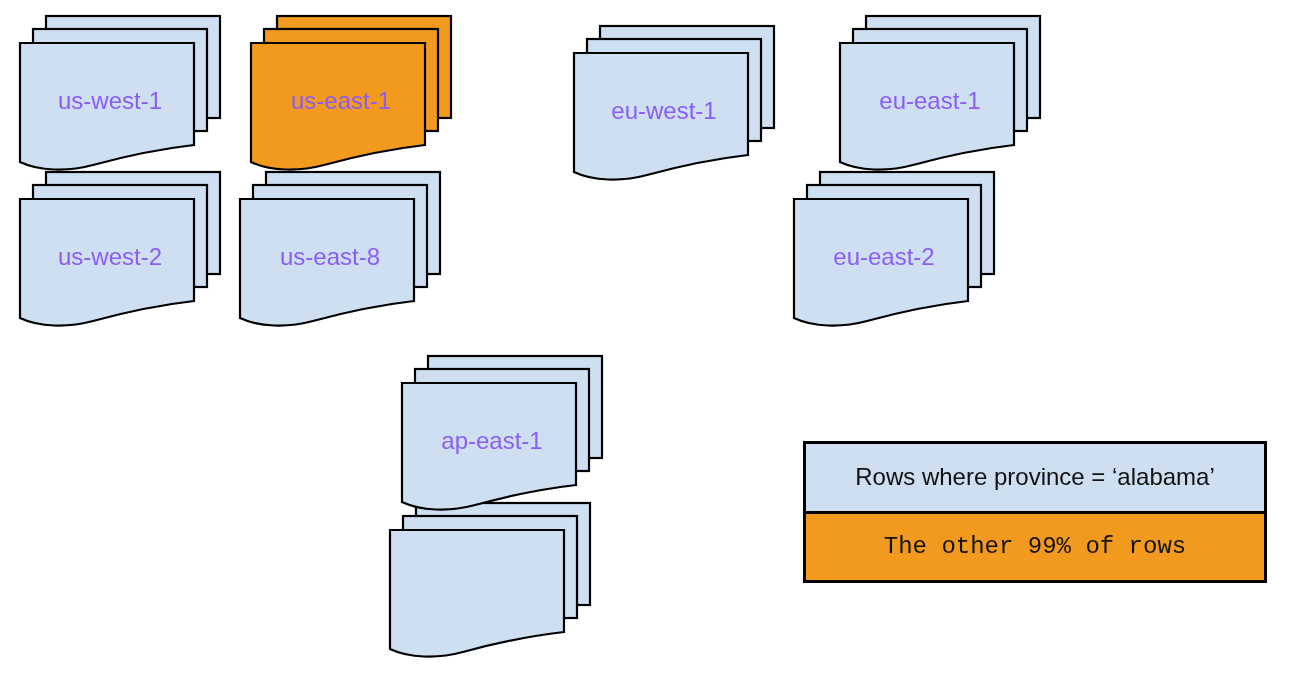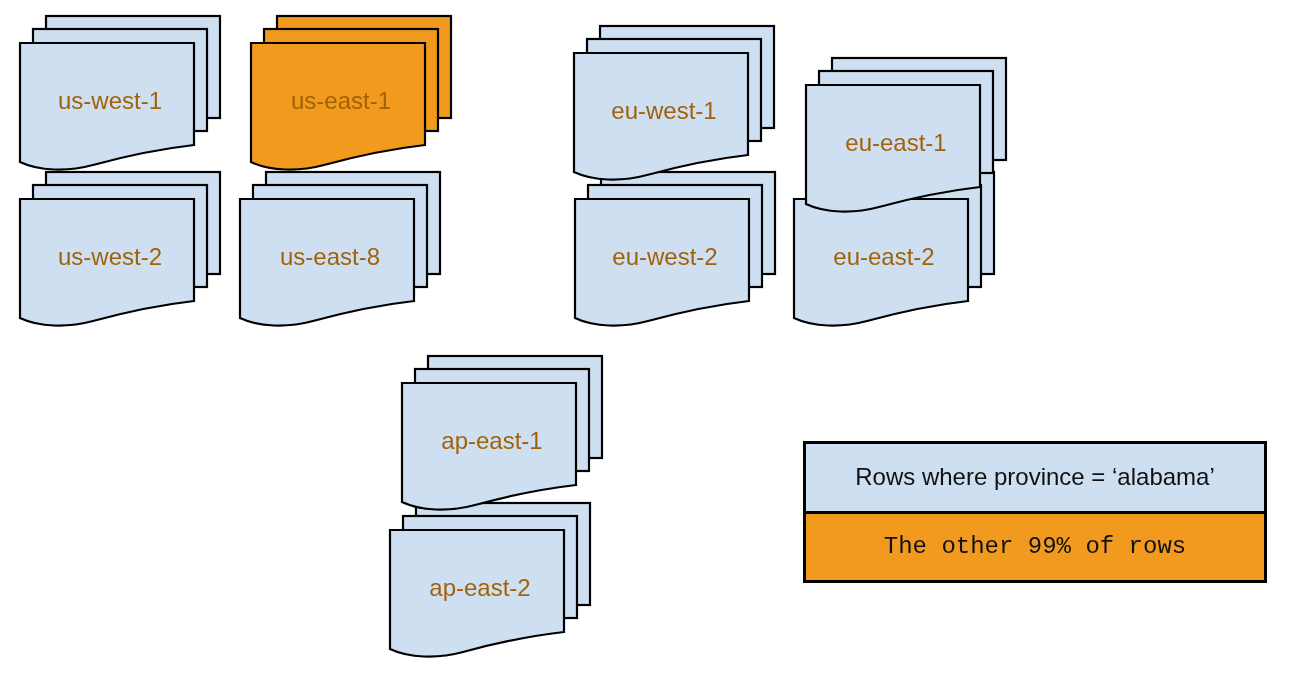--- a/index.html
+++ b/index.html
@@ -37,21 +37,21 @@
   .stack-label {
     position: absolute;
     left: 1px;
     top: 28px;
     width: 180px;
     height: 116px;
     display: flex;
     align-items: center;
     justify-content: center;
     font-size: 24px;
-    color: #a16207;
+    color: #8b5cf6;
     white-space: nowrap;
     pointer-events: none;
   }
   
   .legend {
     position: absolute;
     box-sizing: border-box;
     border: 3px solid var(--outline, #000000);
     display: flex;
     flex-direction: column;
@@ -106,21 +106,21 @@
     <div class="stack-label">us-east-1</div>
   </div>
     <div class="stack blue" style="left: 573px; top: 15px; z-index: 18; margin-top: 10px;">
     <svg width="202" height="158" viewBox="0 0 202 158">
       <rect class="page" x="27" y="1" width="174" height="102"></rect>
       <rect class="page" x="14" y="14" width="174" height="102"></rect>
       <path class="page" d="M 1 28 L 175 28 L 175 130 C 140 134 107 141 74 150 C 48 157 20 156 1 147 Z"></path>
     </svg>
     <div class="stack-label">eu-west-1</div>
   </div>
-    <div class="stack blue" style="left: 805px; top: 15px; z-index: 17; margin-top: 42px;">
+    <div class="stack blue" style="left: 839px; top: 15px; z-index: 17;">
     <svg width="202" height="158" viewBox="0 0 202 158">
       <rect class="page" x="27" y="1" width="174" height="102"></rect>
       <rect class="page" x="14" y="14" width="174" height="102"></rect>
       <path class="page" d="M 1 28 L 175 28 L 175 130 C 140 134 107 141 74 150 C 48 157 20 156 1 147 Z"></path>
     </svg>
     <div class="stack-label">eu-east-1</div>
   </div>
     <div class="stack blue" style="left: 19px; top: 171px; z-index: 16;">
     <svg width="202" height="158" viewBox="0 0 202 158">
       <rect class="page" x="27" y="1" width="174" height="102"></rect>
@@ -130,28 +130,20 @@
     <div class="stack-label">us-west-2</div>
   </div>
     <div class="stack blue" style="left: 239px; top: 171px; z-index: 15;">
     <svg width="202" height="158" viewBox="0 0 202 158">
       <rect class="page" x="27" y="1" width="174" height="102"></rect>
       <rect class="page" x="14" y="14" width="174" height="102"></rect>
       <path class="page" d="M 1 28 L 175 28 L 175 130 C 140 134 107 141 74 150 C 48 157 20 156 1 147 Z"></path>
     </svg>
     <div class="stack-label">us-east-8</div>
   </div>
-    <div class="stack blue" style="left: 574px; top: 171px; z-index: 14;">
-    <svg width="202" height="158" viewBox="0 0 202 158">
-      <rect class="page" x="27" y="1" width="174" height="102"></rect>
-      <rect class="page" x="14" y="14" width="174" height="102"></rect>
-      <path class="page" d="M 1 28 L 175 28 L 175 130 C 140 134 107 141 74 150 C 48 157 20 156 1 147 Z"></path>
-    </svg>
-    <div class="stack-label">eu-west-2</div>
-  </div>
     <div class="stack blue" style="left: 793px; top: 171px; z-index: 13;">
     <svg width="202" height="158" viewBox="0 0 202 158">
       <rect class="page" x="27" y="1" width="174" height="102"></rect>
       <rect class="page" x="14" y="14" width="174" height="102"></rect>
       <path class="page" d="M 1 28 L 175 28 L 175 130 C 140 134 107 141 74 150 C 48 157 20 156 1 147 Z"></path>
     </svg>
     <div class="stack-label">eu-east-2</div>
   </div>
     <div class="stack blue" style="left: 401px; top: 355px; z-index: 12;">
     <svg width="202" height="158" viewBox="0 0 202 158">
@@ -160,15 +152,14 @@
       <path class="page" d="M 1 28 L 175 28 L 175 130 C 140 134 107 141 74 150 C 48 157 20 156 1 147 Z"></path>
     </svg>
     <div class="stack-label">ap-east-1</div>
   </div>
     <div class="stack blue" style="left: 389px; top: 502px; z-index: 11;">
     <svg width="202" height="158" viewBox="0 0 202 158">
       <rect class="page" x="27" y="1" width="174" height="102"></rect>
       <rect class="page" x="14" y="14" width="174" height="102"></rect>
       <path class="page" d="M 1 28 L 175 28 L 175 130 C 140 134 107 141 74 150 C 48 157 20 156 1 147 Z"></path>
     </svg>
-    <div class="stack-label">ap-east-2</div>
   </div>
   </div>
 
 </body></html>

